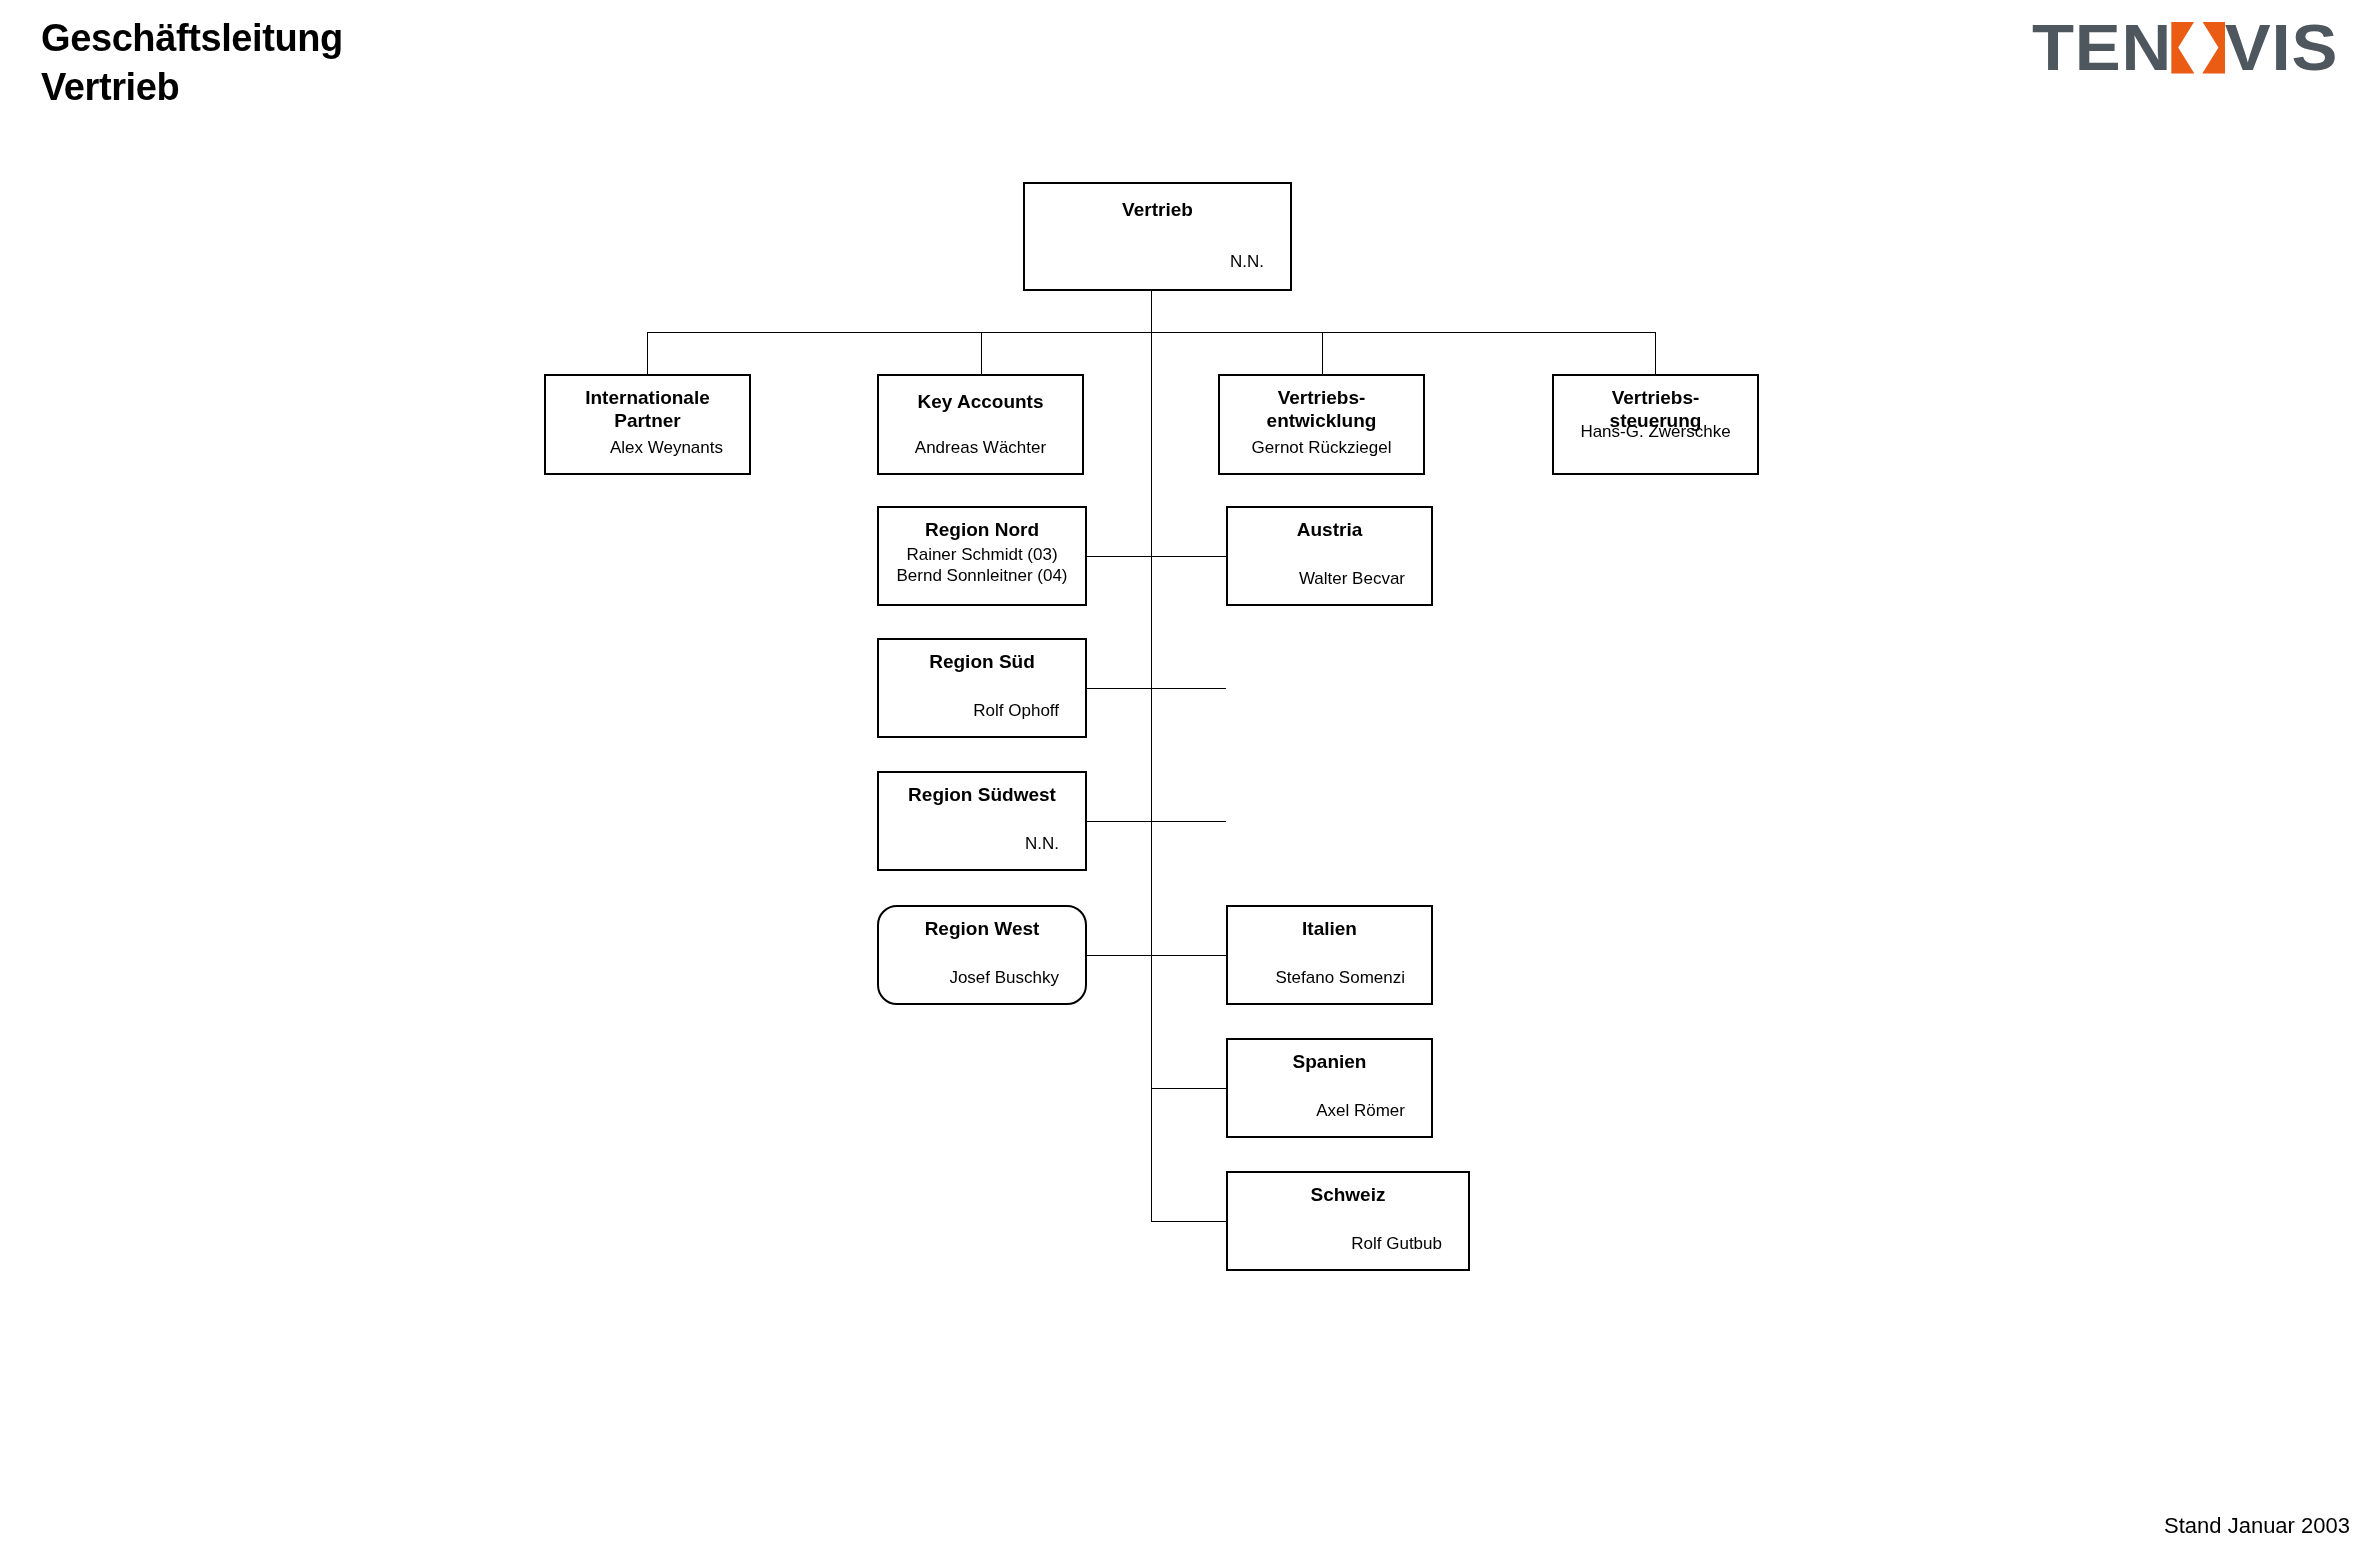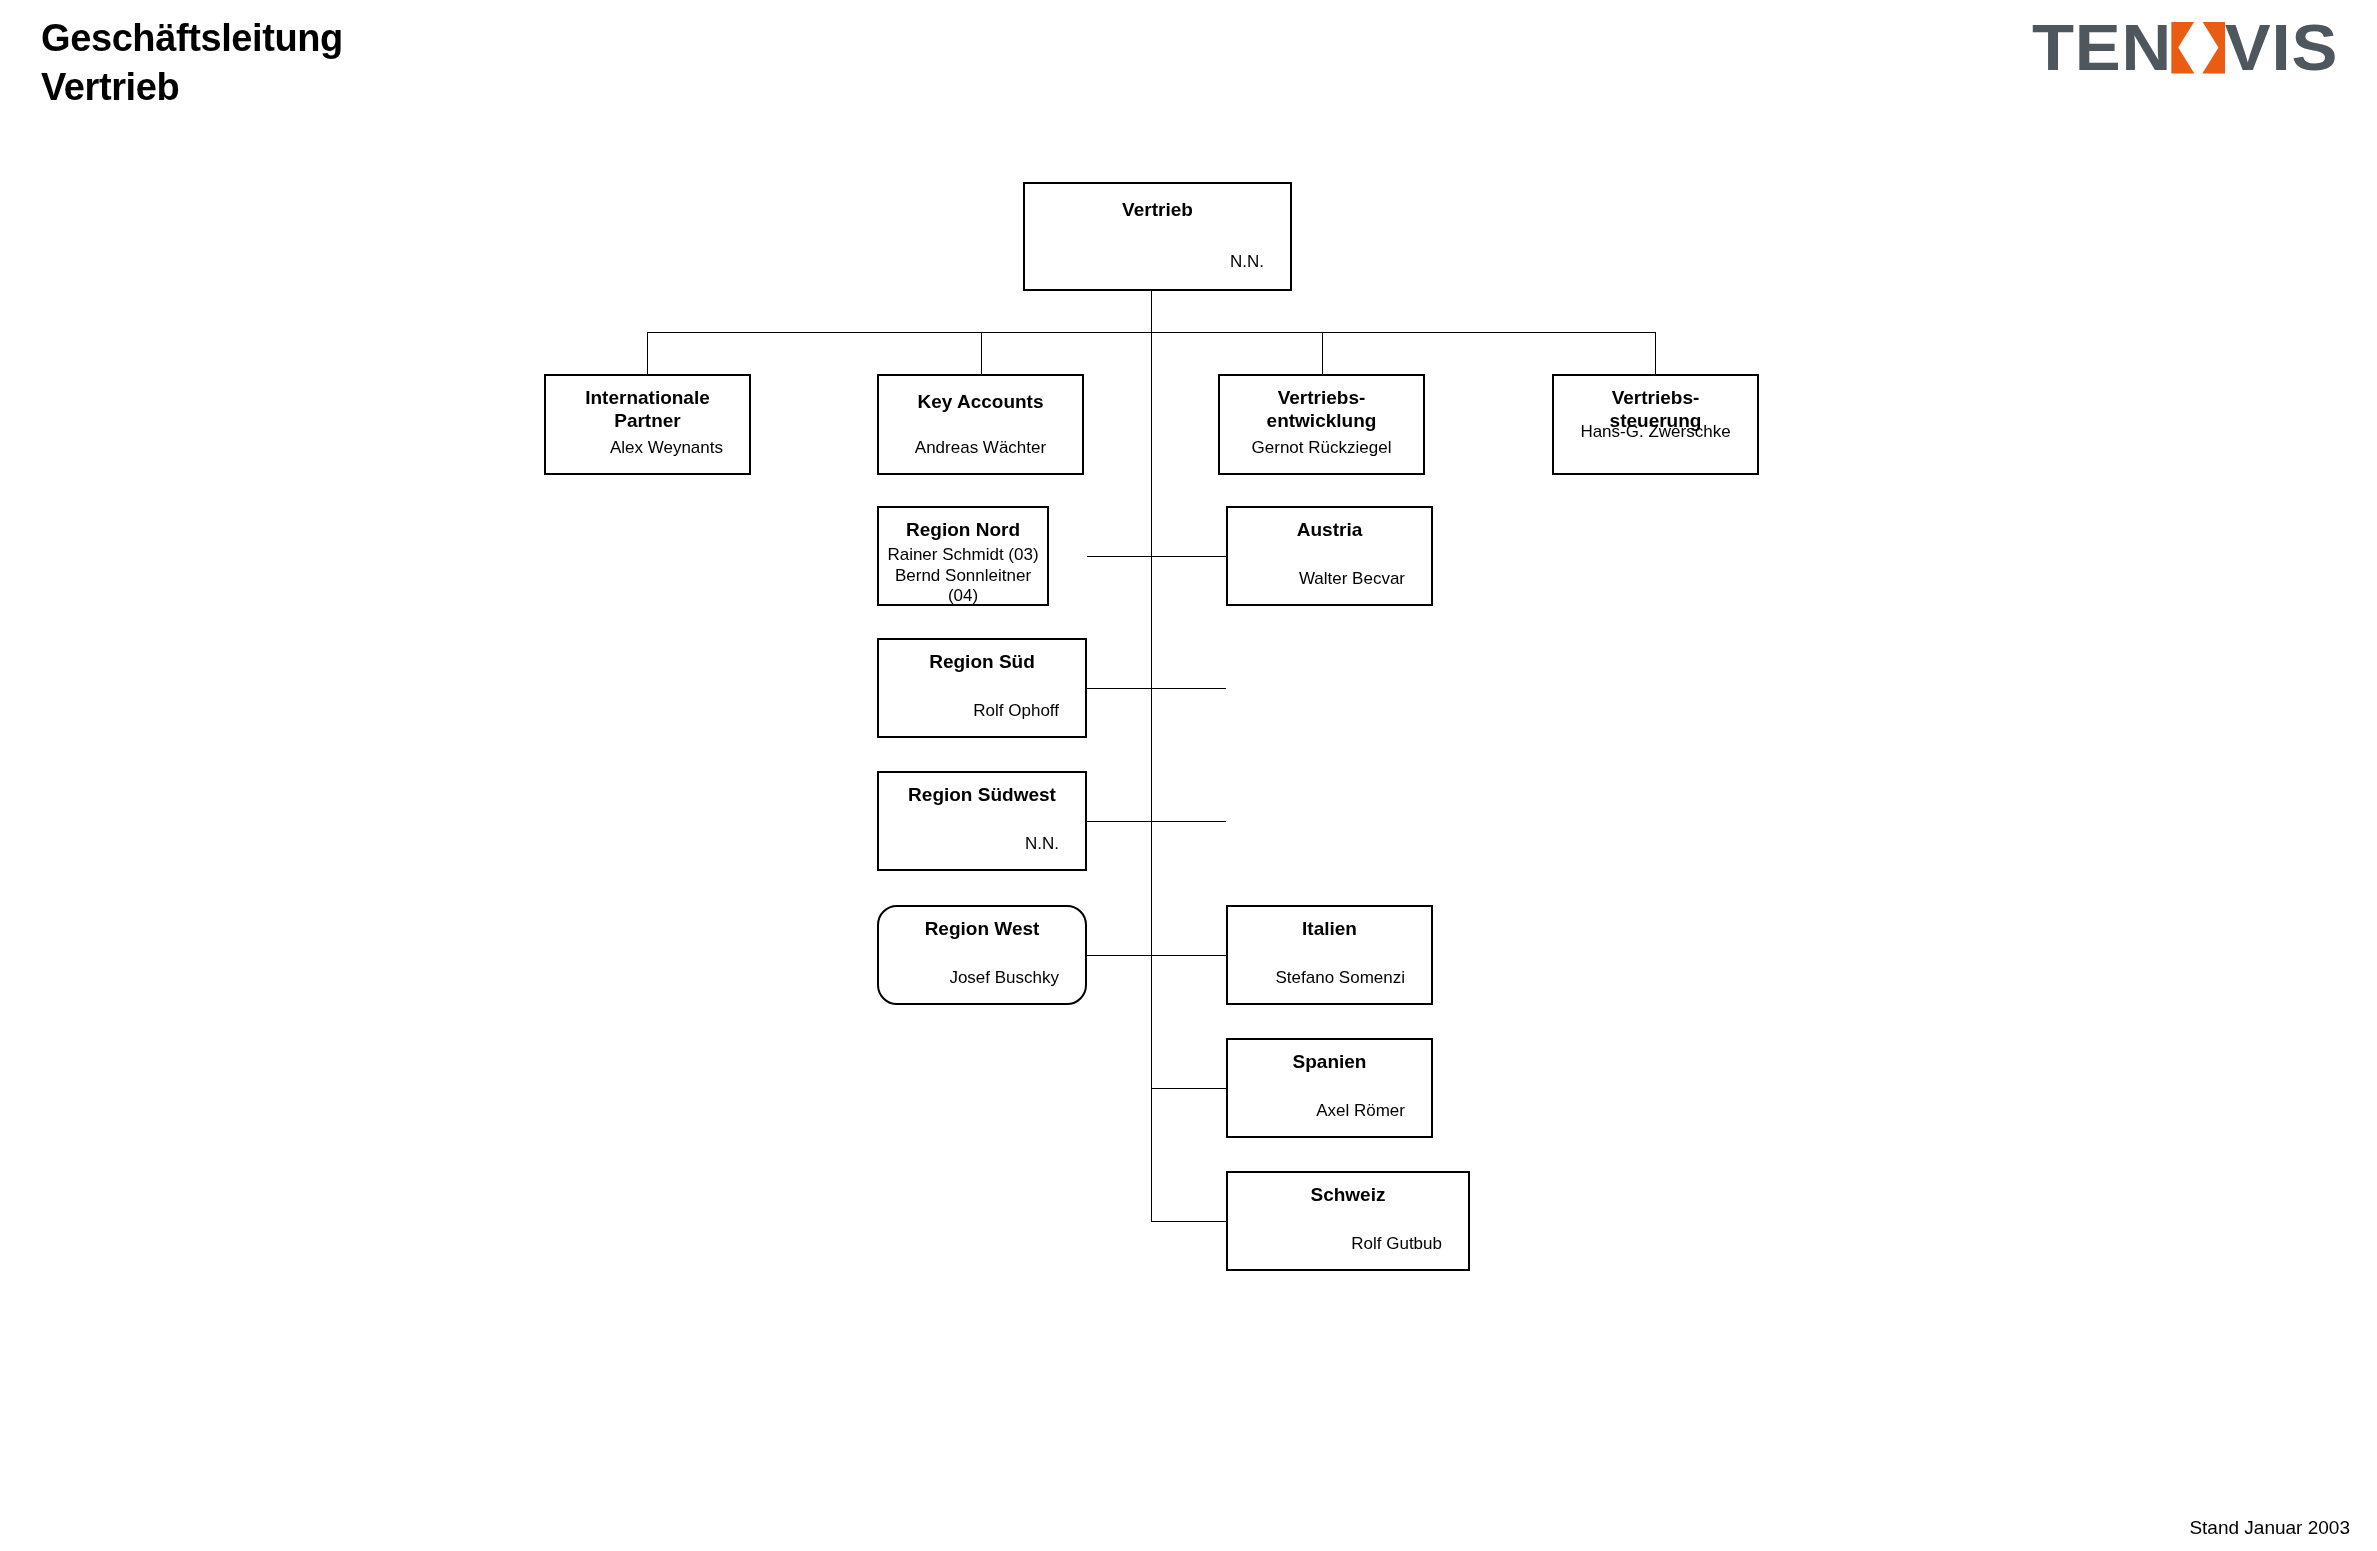--- a/index.html
+++ b/index.html
@@ -70,21 +70,21 @@
   }
   .logo-o .half.right {
     right: 0;
     clip-path: polygon(100% 0%, 0% 0%, 70% 50%, 0% 100%, 100% 100%);
   }
 
   #footer-note {
     position: absolute;
     right: 27px;
     bottom: 12.7px;
-    font-size: 19px;
+    font-size: 22px;
     white-space: nowrap;
   }
 
   
   .node {
     position: absolute;
     box-sizing: border-box;
     border: 2.1px solid #000000;
     background: #ffffff;
     z-index: 3;
@@ -177,21 +177,21 @@
 entwicklung</span>
     <span class="inner person" style="top:62px;">Gernot Rückziegel</span>
   </div>
 
   <div class="node align-center" style="left:1552px; top:374px; width:207px; height:101px;">
     <span class="inner title" style="top:10px;">Vertriebs-
 steuerung</span>
     <span class="inner person" style="top:46px;">Hans-G. Zwerschke</span>
   </div>
 
-  <div class="node align-center" style="left:877px; top:506px; width:172px; height:100px;">
+  <div class="node align-center" style="left:877px; top:506px; width:210px; height:100px;">
     <span class="inner title" style="top:10px;">Region Nord</span>
     <span class="inner person" style="top:37px;">Rainer Schmidt (03)
 Bernd Sonnleitner (04)</span>
   </div>
 
   <div class="node align-right" style="left:877px; top:638px; width:210px; height:100px;">
     <span class="inner title" style="top:10px;">Region Süd</span>
     <span class="inner person" style="top:61px;">Rolf Ophoff</span>
   </div>
 

